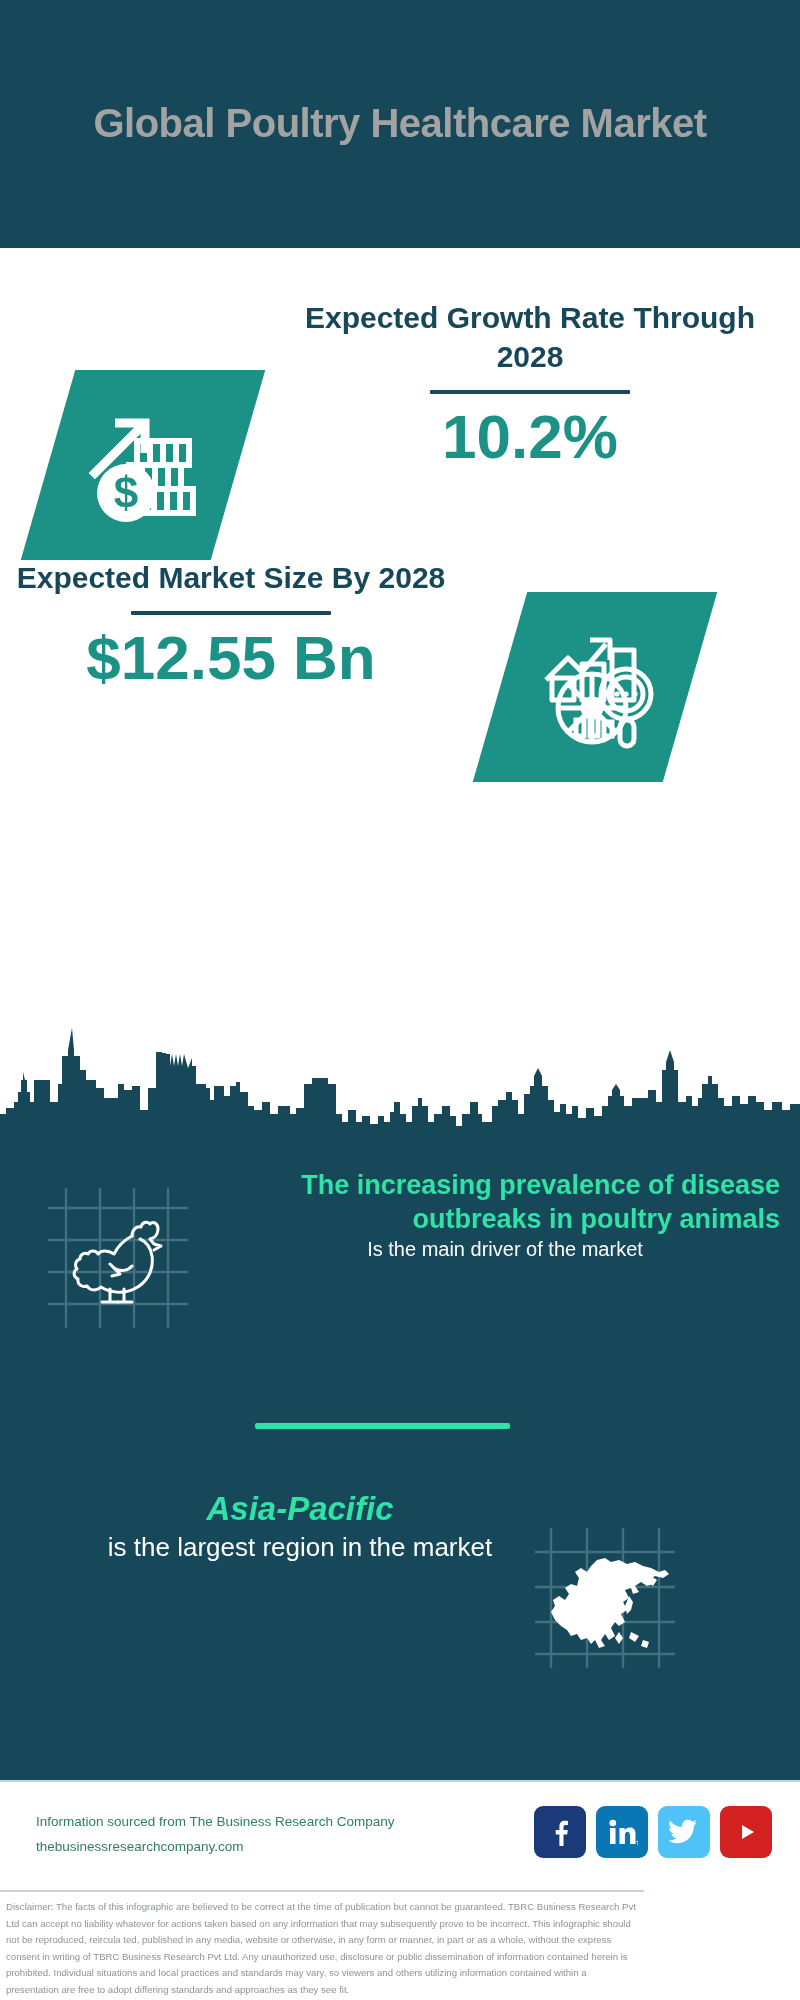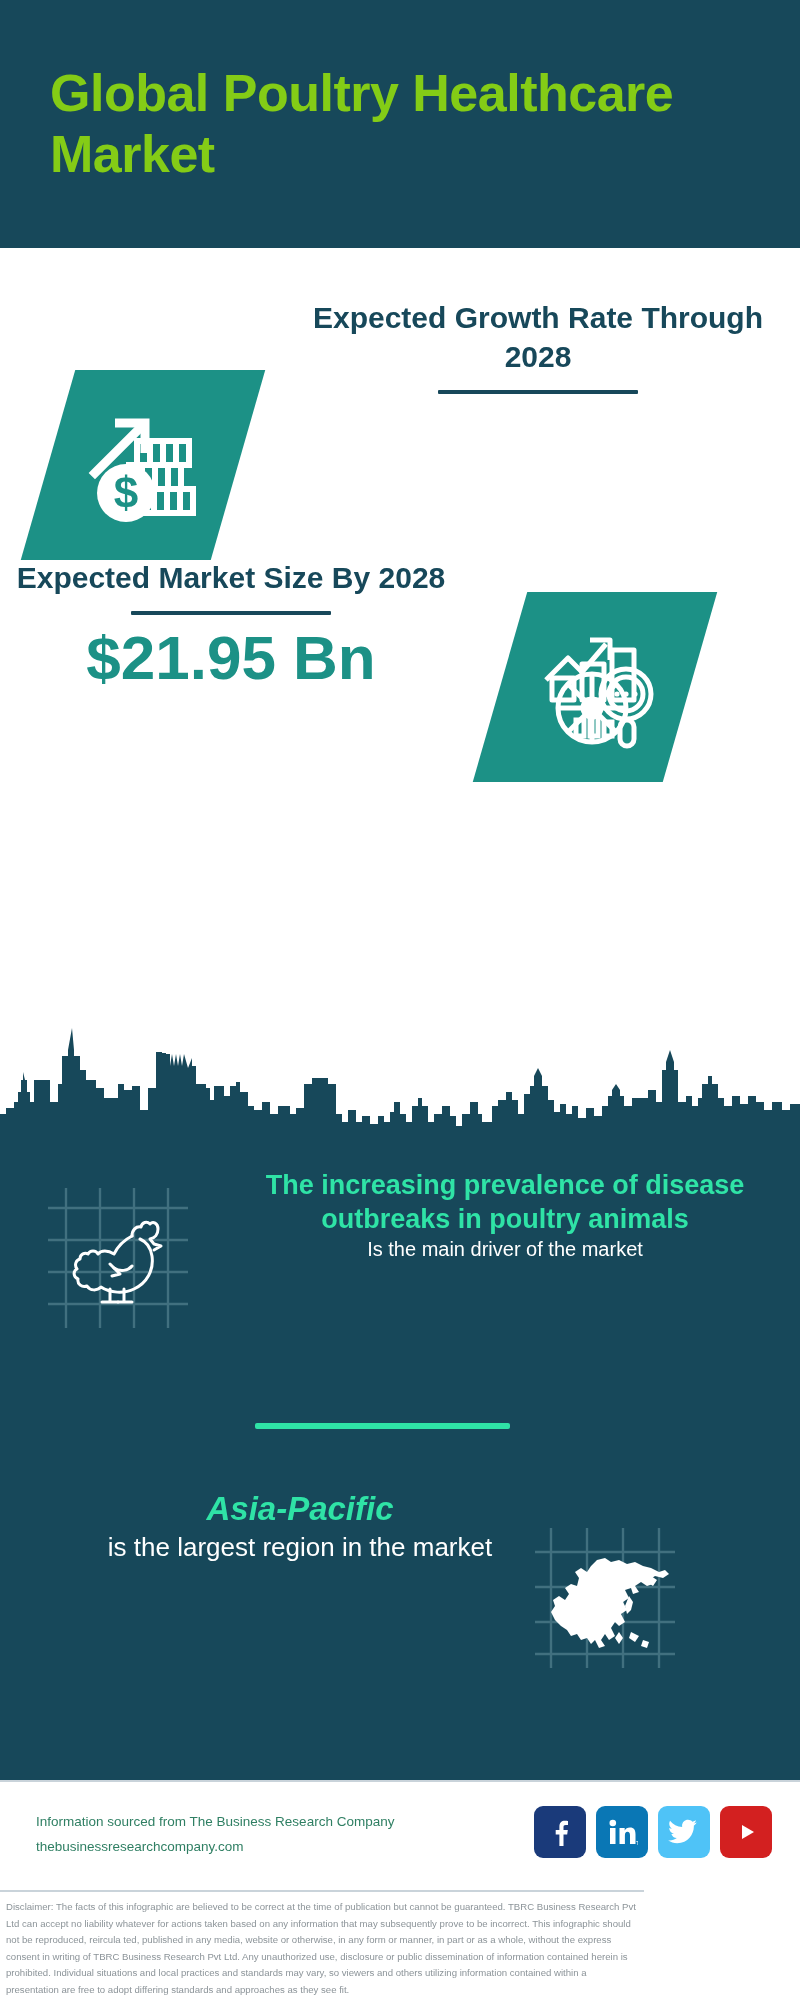--- a/index.html
+++ b/index.html
@@ -23,24 +23,25 @@
     position: absolute;
     left: 0; top: 0;
     width: 800px;
     height: 248px;
     background: #17485a;
     display: flex;
     align-items: center;
     justify-content: center;
   }
   .header-title {
-    color: #84cc16;
-    font-size: 52px;
+    color: #a3a3a3;
+    font-size: 40px;
     font-weight: bold;
     line-height: 1.18;
+    text-align: center;
     letter-spacing: -0.5px;
     width: 700px;
   }
 
   
   .mid {
     position: absolute;
     left: 0; top: 248px;
     width: 800px;
     height: 880px;
@@ -108,20 +109,21 @@
     width: 140px;
     height: 140px;
   }
 
   .msg-block { position: absolute; text-align: center; }
   .msg-accent {
     color: #2fe3a6;
     font-size: 27px;
     font-weight: bold;
     line-height: 1.27;
+    text-align: right;
   }
   .msg-plain {
     color: #ffffff;
     font-size: 20px;
     font-weight: normal;
     line-height: 1.27;
   }
   .msg-accent-lg {
     color: #2fe3a6;
     font-size: 33px;
@@ -222,29 +224,30 @@
           <rect x="62" y="88" width="52" height="24"></rect>
           <line x1="75" y1="88" x2="75" y2="112"></line>
           <line x1="88" y1="88" x2="88" y2="112"></line>
           <line x1="101" y1="88" x2="101" y2="112"></line>
         </g>
         <circle cx="47" cy="92" r="29" fill="#ffffff"></circle>
         <text x="47" y="107" font-family="'Liberation Sans',sans-serif" font-size="44" font-weight="bold" fill="#1c9186" text-anchor="middle">$</text>
       </svg>
     </div>
 
-    <div class="stat-block" style="left:308px; top:50px; width:460px;">
+    <div class="stat-block" style="left:300px; top:50px; width:460px;">
       <div class="stat-label">Expected Growth Rate Through 2028</div>
       <div class="stat-rule" style="width:200px;"></div>
+      <div class="stat-value">10.2%</div>
     </div>
 
     <div class="stat-block" style="left:16px; top:310px; width:430px;">
       <div class="stat-label">Expected Market Size By 2028</div>
       <div class="stat-rule" style="width:200px;"></div>
-      <div class="stat-value">$21.95 Bn</div>
+      <div class="stat-value">$12.55 Bn</div>
     </div>
 
     <div class="para" style="left:500px; top:344px; width:190px; height:190px;">
       <svg width="130" height="130" viewBox="0 0 130 130">
         <g fill="none" stroke="#ffffff" stroke-width="5" stroke-linejoin="round">
           <polyline points="16,58 38,36 52,50 76,22"></polyline>
           <polyline points="60,18 80,18 80,38"></polyline>
           <rect x="22" y="56" width="22" height="22"></rect>
           <rect x="52" y="42" width="22" height="36"></rect>
           <rect x="82" y="28" width="22" height="50"></rect>

